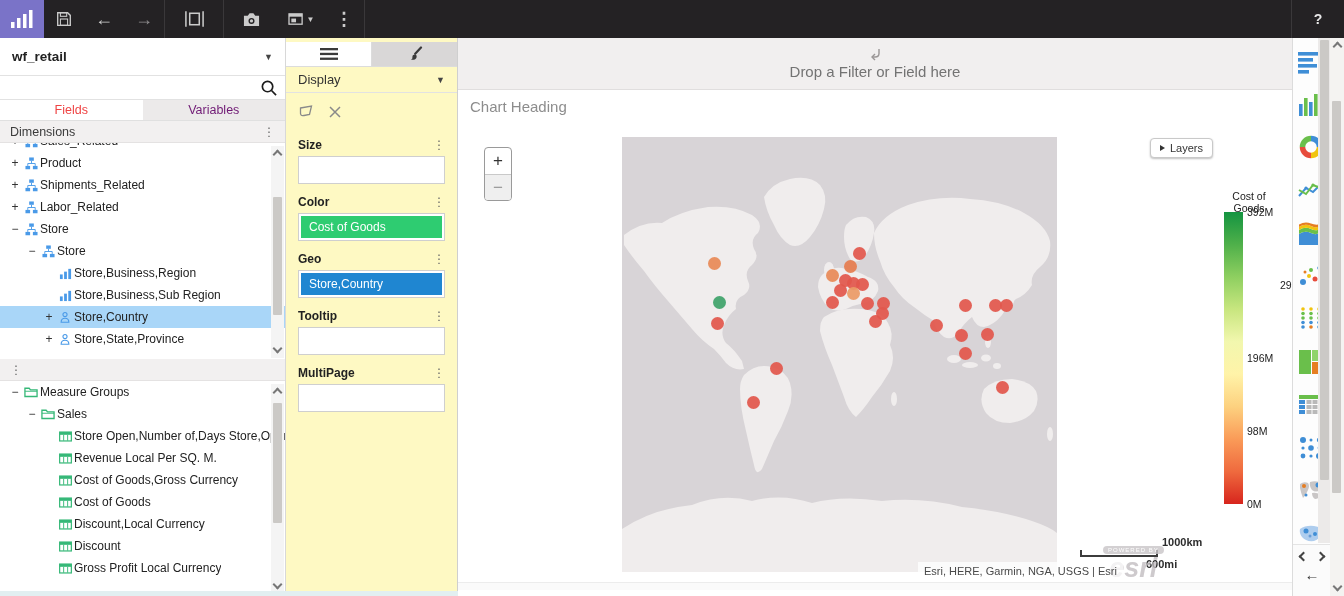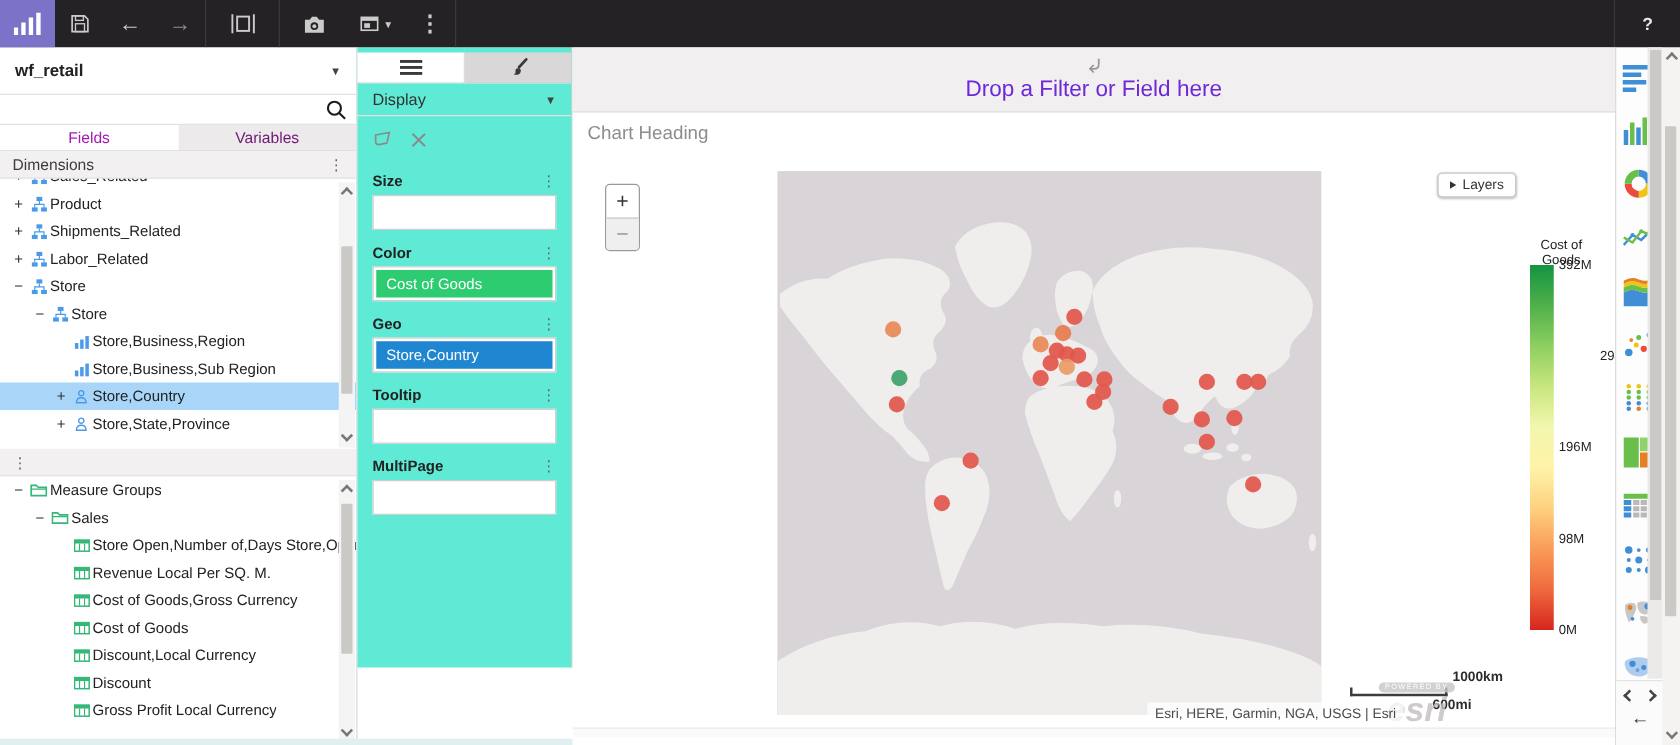--- a/index.html
+++ b/index.html
@@ -17,58 +17,58 @@
 
   
   .left-panel { position:absolute; left:0; top:38px; width:286px; height:558px; background:#fff; border-right:1px solid #d8d8d8; overflow:hidden; }
   .ds-row { height:38px; display:flex; align-items:center; padding:0 12px; border-bottom:1px solid #e2e2e2; cursor:pointer; }
   .ds-label { font-size:13.5px; font-weight:bold; color:#222; flex:1; }
   .ds-caret { font-size:9px; color:#444; }
   .search-row { height:24px; display:flex; align-items:center; border-bottom:1px solid #e2e2e2; padding:0 8px; }
   .search-input { flex:1; border:none; outline:none; font-size:12px; height:20px; font-family:"Liberation Sans",sans-serif; }
   .tabs-row { height:21px; display:flex; background:#eceaea; border-bottom:1px solid #e0e0e0; }
   .lp-tab { flex:1; display:flex; align-items:center; justify-content:center; font-size:12.5px; color:#701a75; cursor:pointer; }
-  .lp-tab.active { background:#fff; color:#a21caf; }
+  .lp-tab.active { background:#fff; color:#ef4444; }
   .section-hdr { height:22px; background:#f2f0f0; display:flex; align-items:center; padding:0 10px; border-bottom:1px solid #e4e2e2; }
   .section-hdr span.hdr-t { flex:1; font-size:12.5px; color:#3c3c3c; }
   .kebab { color:#666; font-size:12px; cursor:pointer; letter-spacing:0; }
   .tree { position:relative; overflow:hidden; }
   #dimensions-tree { height:216px; }
   #measures-tree { height:214px; }
   .tree-row { height:22px; display:flex; align-items:center; white-space:nowrap; cursor:pointer; }
   .tree-row.selected { background:#a9d6f8; }
   .glyph { width:14px; font-size:12px; color:#333; text-align:center; flex:none; }
   .ticon { width:18px; display:flex; align-items:center; justify-content:center; flex:none; }
   .tlabel { font-size:12px; color:#222; overflow:hidden; text-overflow:clip; }
   .vscroll { position:absolute; right:1px; width:13px; display:flex; flex-direction:column; align-items:center; background:#f4f4f4; }
   .vs-track { flex:1; width:11px; position:relative; }
   .vs-thumb { position:absolute; left:1px; width:9px; background:#cbc9c6; border-radius:1px; }
   .chev { width:7px; height:7px; border-right:2px solid #777; border-bottom:2px solid #777; flex:none; }
   .chev-up { transform:rotate(225deg); margin-top:5px; margin-bottom:3px; }
   .chev-down { transform:rotate(45deg); margin-bottom:6px; margin-top:3px; }
 
   
-  .bucket-panel { position:absolute; left:286px; top:38px; width:172px; height:496px; background:#5eead4; border-right:1px solid #cfcfcf; }
+  .bucket-panel { position:absolute; left:286px; top:38px; width:172px; height:558px; background:#fef9c3; border-right:1px solid #cfcfcf; }
   .bp-tabs { display:flex; height:25px; margin-top:4px; border-bottom:1px solid #dcdcdc; }
   .bp-tab { flex:1; display:flex; align-items:center; justify-content:center; background:#d9d7d7; cursor:pointer; }
   .bp-tab.active { background:#fff; border-right:1px solid #dcdcdc; }
   .bp-display-hdr { height:26px; display:flex; align-items:center; padding:0 12px; border-bottom:1px solid #e2e2e2; cursor:pointer; }
   .bp-display-hdr .hdr-t { flex:1; font-size:13px; color:#333; }
   .bp-display-hdr .dd { font-size:9px; color:#444; }
   .bp-tools { height:30px; display:flex; align-items:center; gap:14px; padding:0 12px; margin-top:4px; }
   .bucket { margin:9px 12px 0 12px; }
   .bucket-label-row { display:flex; align-items:center; height:17px; }
   .bucket-label { flex:1; font-size:12px; font-weight:bold; color:#222; }
   .bucket-box { border:1px solid #cfcfcf; height:28px; margin-top:3px; padding:2px; background:#fff; }
   .pill { height:22px; display:flex; align-items:center; padding:0 8px; color:#fff; font-size:12px; cursor:pointer; }
 
   
   .canvas { position:absolute; left:458px; top:38px; width:834px; height:552px; background:#fff; overflow:hidden; }
   .filter-bar { height:52px; background:#f1efef; border-bottom:1px solid #e0dede; display:flex; flex-direction:column; align-items:center; justify-content:center; gap:2px; }
-  .filter-bar .drop-label { font-size:18px; color:#6d28d9; }
+  .filter-bar .drop-label { font-size:15px; color:#737373; }
   .chart-heading { position:absolute; left:12px; top:60px; font-size:15px; color:#8d8d8d; }
   .zoom-ctrl { position:absolute; left:26px; top:109px; width:28px; border:1px solid #9a9a9a; border-radius:4px; overflow:hidden; background:#fff; }
   .zoom-btn { height:26px; display:flex; align-items:center; justify-content:center; font-size:17px; color:#333; cursor:pointer; }
   .zoom-btn.minus { border-top:1px solid #c9c9c9; background:#efefef; color:#999; }
   .map { position:absolute; left:164px; top:99px; width:435px; height:435px; background:#d8d4d7; overflow:hidden; }
   .map svg.world { position:absolute; left:0; top:0; }
   .marker { position:absolute; border-radius:50%; opacity:.93; }
   .layers-btn { position:absolute; left:692px; top:100px; height:20px; background:#fff; border:1px solid #c9c9c9; border-radius:4px; box-shadow:0 1px 2px rgba(0,0,0,.25); display:flex; align-items:center; padding:0 9px; gap:5px; font-size:11px; color:#333; cursor:pointer; }
   .tri-right { width:0; height:0; border-left:5px solid #333; border-top:3.5px solid transparent; border-bottom:3.5px solid transparent; }
   .legend { position:absolute; left:758px; top:152px; width:70px; }

